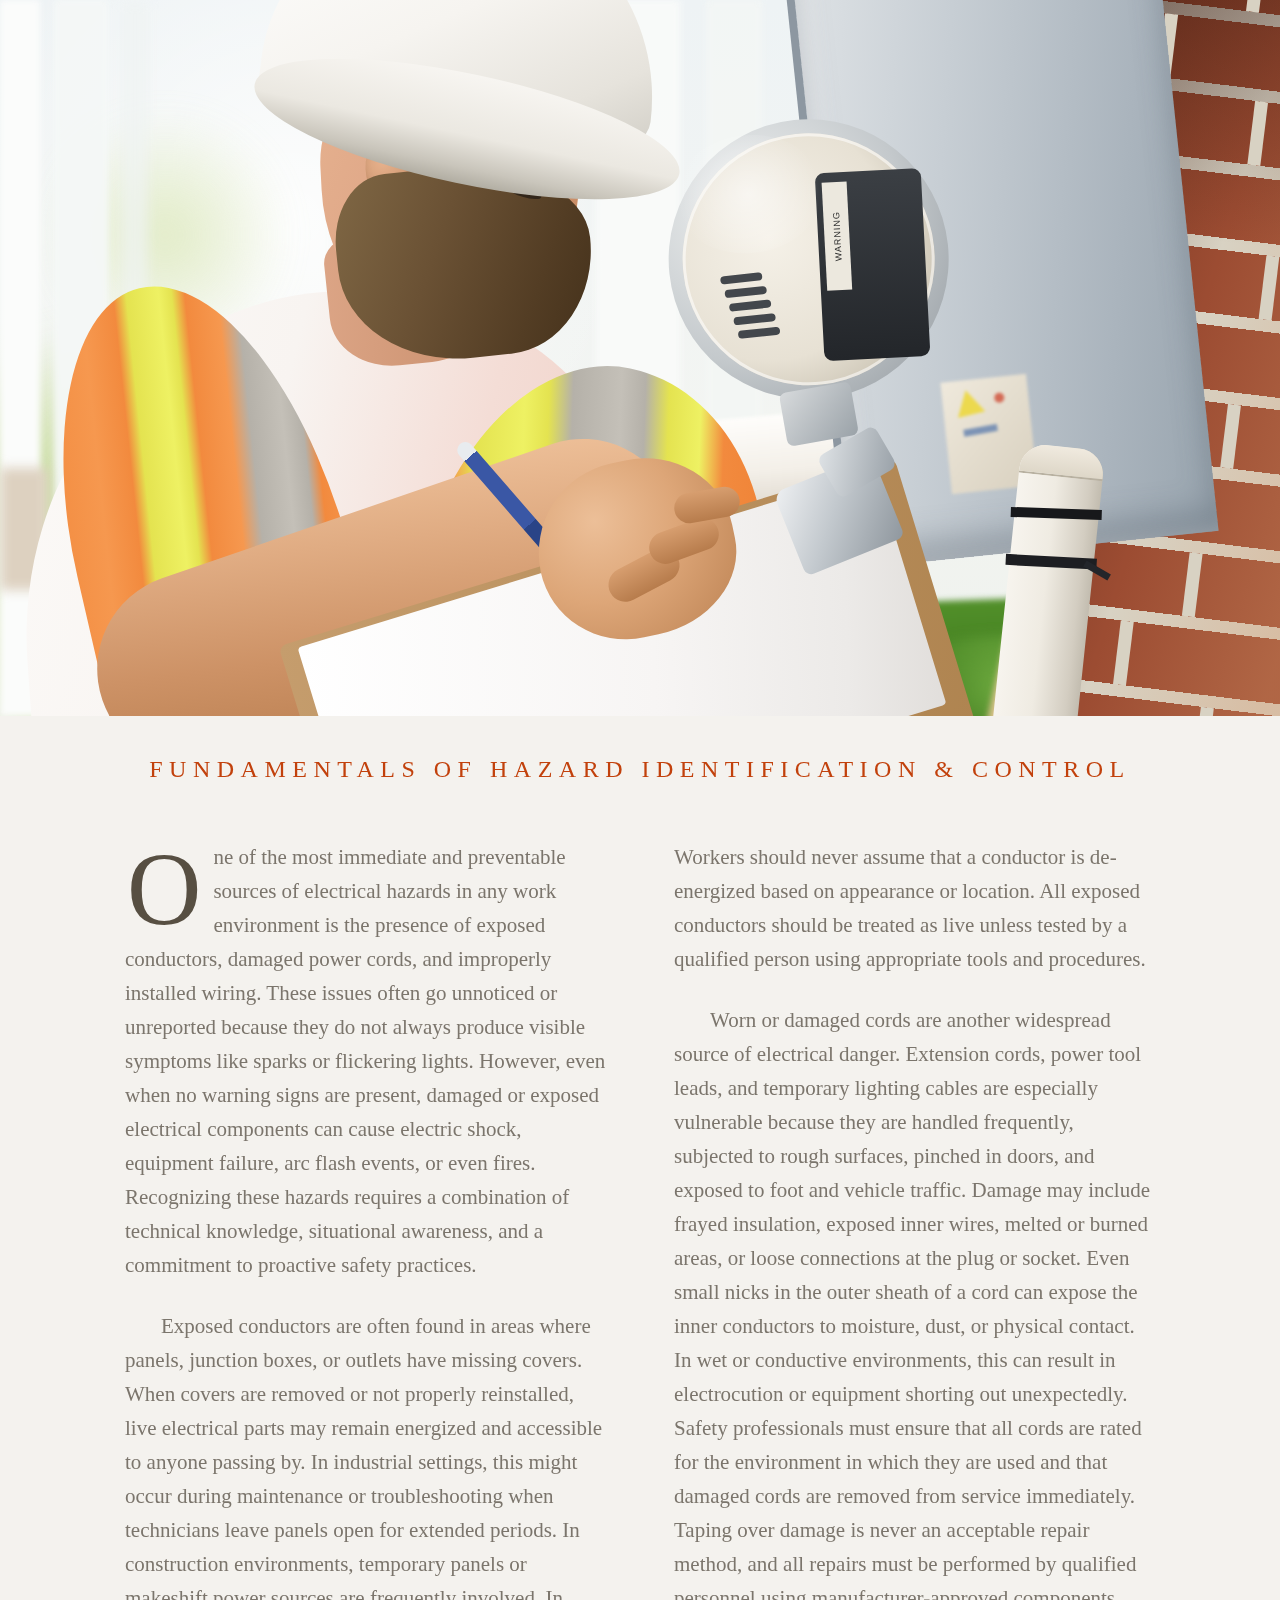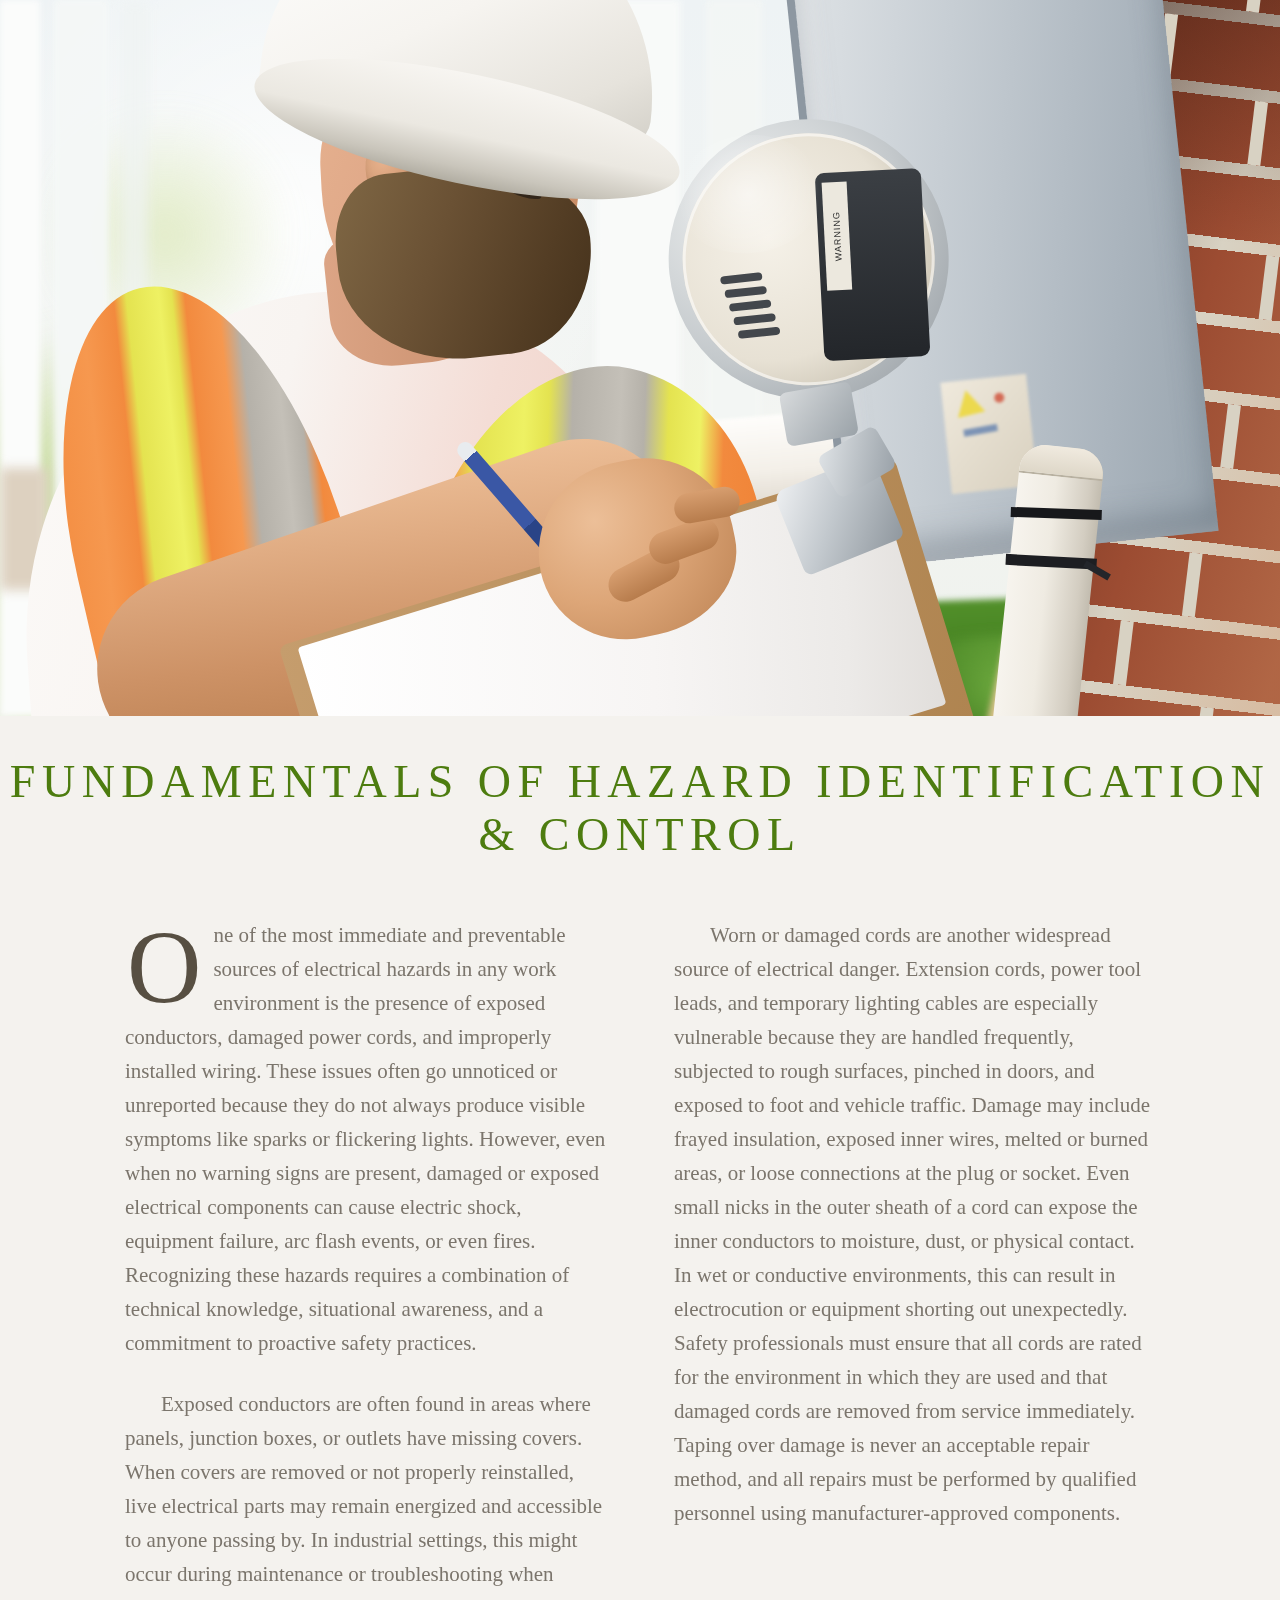--- a/index.html
+++ b/index.html
@@ -154,21 +154,21 @@
   .finger-3{left:674px;top:490px;width:66px;height:30px;transform:rotate(-10deg);}
   .clip-metal{left:786px;top:470px;width:106px;height:90px;transform:rotate(-22deg);
     border-radius:12px 16px 8px 8px;
     background:linear-gradient(130deg,#eef0f2 0%,#c3c9ce 45%,#8f979e 100%);}
   .clip-lever{left:824px;top:438px;width:66px;height:48px;transform:rotate(-30deg);border-radius:8px;
     background:linear-gradient(130deg,#dfe3e6 0%,#99a1a8 100%);}
 
   
   .content{width:1280px;padding:40px 0 0 0;background:#f4f2ee;}
   .page-title{
-    text-align:center;color:#4d7c0f;font-size:46px;font-weight:400;
+    text-align:center;color:#c2410c;font-size:24px;font-weight:400;
     letter-spacing:6.5px;line-height:1.15;
   }
   .page-subtitle{
     text-align:center;color:#8c857b;font-size:27px;font-weight:400;
     letter-spacing:3.5px;margin-top:13px;
   }
   .columns{display:flex;gap:68px;padding:0 125px;margin-top:56px;}
   .col{flex:1;color:#7b756c;font-size:21px;line-height:1.62;text-align:left;}
   .col p + p{margin-top:27px;}
   .indent{text-indent:36px;}
@@ -282,16 +282,17 @@
 
 <div class="content">
   <h1 class="page-title">FUNDAMENTALS OF HAZARD IDENTIFICATION &amp; CONTROL</h1>
 
   <div class="columns">
     <div class="col">
       <p><span class="dropcap">O</span><span>ne of the most immediate and preventable sources of electrical hazards in any work environment is the presence of exposed conductors, damaged power cords, and improperly installed wiring. These issues often go unnoticed or unreported because they do not always produce visible symptoms like sparks or flickering lights. However, even when no warning signs are present, damaged or exposed electrical components can cause electric shock, equipment failure, arc flash events, or even fires. Recognizing these hazards requires a combination of technical knowledge, situational awareness, and a commitment to proactive safety practices.</span></p>
       <p class="indent"><span>Exposed conductors are often found in areas where panels, junction boxes, or outlets have missing covers. When covers are removed or not properly reinstalled, live electrical parts may remain energized and accessible to anyone passing by. In industrial settings, this might occur during maintenance or troubleshooting when technicians leave panels open for extended periods. In construction environments, temporary panels or makeshift power sources are frequently involved. In either case, any conductor that is visible and not physically protected from accidental contact must be considered a serious hazard.</span></p>
     </div>
     <div class="col">
+      <p><span>Workers should never assume that a conductor is de-energized based on appearance or location. All exposed conductors should be treated as live unless tested by a qualified person using appropriate tools and procedures.</span></p>
       <p class="indent"><span>Worn or damaged cords are another widespread source of electrical danger. Extension cords, power tool leads, and temporary lighting cables are especially vulnerable because they are handled frequently, subjected to rough surfaces, pinched in doors, and exposed to foot and vehicle traffic. Damage may include frayed insulation, exposed inner wires, melted or burned areas, or loose connections at the plug or socket. Even small nicks in the outer sheath of a cord can expose the inner conductors to moisture, dust, or physical contact. In wet or conductive environments, this can result in electrocution or equipment shorting out unexpectedly. Safety professionals must ensure that all cords are rated for the environment in which they are used and that damaged cords are removed from service immediately. Taping over damage is never an acceptable repair method, and all repairs must be performed by qualified personnel using manufacturer-approved components.</span></p>
     </div>
   </div>
 </div>
 
 </body></html>

